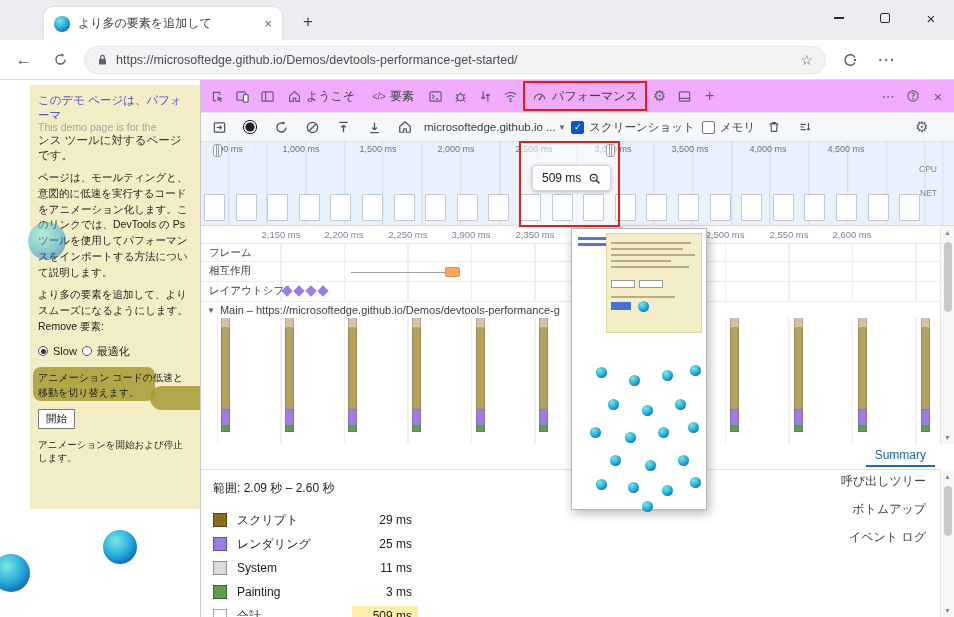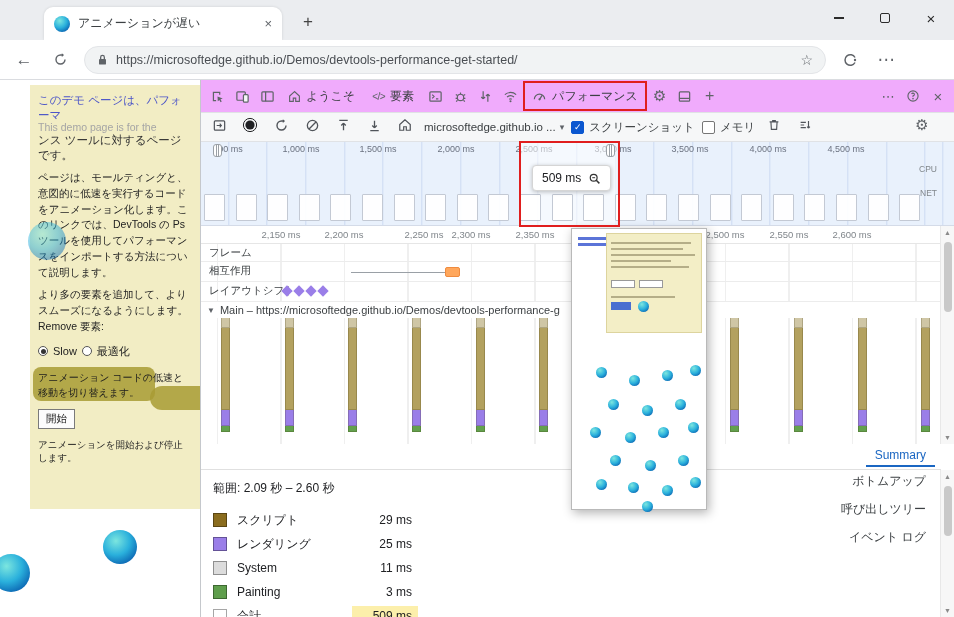--- a/index.html
+++ b/index.html
@@ -49,21 +49,21 @@
   
   .devtools { position:absolute; left:200px; top:80px; width:754px; height:537px; background:#fff; border-left:1px solid #c5c8cc; }
 
   .dt-tabbar { position:absolute; top:0; left:0; width:100%; height:33px; background:#f0abfc; border-bottom:1px solid #e0e2e5; display:flex; align-items:center; padding:0 4px; gap:1px; }
   .icon-btn { min-width:24px; height:24px; display:flex; align-items:center; justify-content:center; color:#5f6368; font-size:13px; flex:none; }
   .dt-tab { display:flex; align-items:center; gap:5px; padding:0 8px; height:32px; font-size:12px; color:#3c4043; white-space:nowrap; flex:none; }
   .code-ic { font-size:10px; color:#5f6368; letter-spacing:-.5px; }
   .perf-outline { border:2px solid #e01e1e; height:30px; padding:0 7px; }
   .flex-sp { flex:1; }
 
-  .dt-perfbar { position:absolute; top:33px; left:0; width:100%; height:29px; background:#f6f7f8; border-bottom:1px solid #e0e2e5; display:flex; padding:0 6px; gap:7px; }
+  .dt-perfbar { position:absolute; top:33px; left:0; width:100%; height:29px; background:#f6f7f8; border-bottom:1px solid #e0e2e5; display:flex; align-items:center; padding:0 6px; gap:7px; }
   .page-sel { display:flex; align-items:center; gap:4px; font-size:11.5px; color:#3c4043; white-space:nowrap; }
   .caret { font-size:9px; color:#5f6368; }
   .cb-row { display:flex; align-items:center; gap:5px; font-size:11.5px; color:#3c4043; white-space:nowrap; }
   .cb { width:13px; height:13px; border:1.5px solid #767676; border-radius:2px; display:flex; align-items:center; justify-content:center; background:#fff; font-size:9px; }
   .cb.on { background:#0b57d0; border-color:#0b57d0; color:#fff; }
 
   .overview { position:absolute; top:62px; left:0; width:100%; height:84px; background:#e9f1fc;
     background-image:repeating-linear-gradient(to right,#ccdaf2 0,#ccdaf2 1px,transparent 1px,transparent 38.7px);
     background-position:-11.7px 0; border-bottom:1px solid #d4dbe8; }
   .ov-label { position:absolute; top:2px; font-size:9px; color:#6b7280; transform:translateX(-50%); white-space:nowrap; }
@@ -117,21 +117,21 @@
   .l-label { flex:1; font-size:12px; margin-left:10px; }
   .l-value { font-size:12px; min-width:66px; text-align:right; padding:3px 6px; }
   .l-value.hl { background:#fcefab; }
 </style>
 </head>
 <body>
 
 <div class="titlebar">
   <div class="tab">
     <span class="favicon"></span>
-    <span class="tab-title">アニメーションが遅い</span>
+    <span class="tab-title">より多の要素を追加して</span>
     <span class="tab-close">×</span>
   </div>
   <div class="newtab">+</div>
   <div class="wincontrols">
     <div class="winbtn">
         <span class="glyph-min"></span>
       </div>
     <div class="winbtn">
         <span class="glyph-max"></span>
       </div>
@@ -398,22 +398,22 @@
             <line x1="5.2" y1="7" x2="8.8" y2="7" stroke="#333" stroke-width="1.2"></line>
           </svg>
       </span>
     </div>
   </div>
 
   <div class="ruler">
     <div id="ruler-labels">
         <div class="ruler-label" style="left: 80px;">2,150 ms</div>
         <div class="ruler-label" style="left: 143px;">2,200 ms</div>
-        <div class="ruler-label" style="left: 207px; margin-left: 16px;">2,250 ms</div>
-        <div class="ruler-label" style="left: 270px;">2,300 ms</div>
+        <div class="ruler-label" style="left: 207px;">2,250 ms</div>
+        <div class="ruler-label" style="left: 270px;">3,900 ms</div>
         <div class="ruler-label" style="left: 334px;">2,350 ms</div>
         <div class="ruler-label" style="left: 397px;">2,400 ms</div>
         <div class="ruler-label" style="left: 461px;">2,450 ms</div>
         <div class="ruler-label" style="left: 524px;">2,500 ms</div>
         <div class="ruler-label" style="left: 588px;">2,550 ms</div>
         <div class="ruler-label" style="left: 651px;">2,600 ms</div>
       </div>
   </div>
 
   <div class="tracks">
@@ -552,22 +552,22 @@
   </div>
 
   <div class="vscroll" style="top:146px;height:218px">
     <span class="sarr up">▲</span>
     <div class="sthumb" style="top:16px;height:70px"></div>
     <span class="sarr dn">▼</span>
   </div>
 
   <div id="bottom-tabs" class="bottom-tabs">
       <div class="btab active">Summary</div>
+      <div class="btab">呼び出しツリー</div>
       <div class="btab">ボトムアップ</div>
-      <div class="btab">呼び出しツリー</div>
       <div class="btab">イベント ログ</div>
     </div>
 
   <div class="summary">
     <div class="range">範囲: 2.09 秒 – 2.60 秒</div>
     <div id="legend">
         <div class="legend-row">
           <div class="swatch" style="background: rgb(138, 108, 30);"></div>
           <div class="l-label">スクリプト</div>
           <div class="l-value">29 ms</div>

